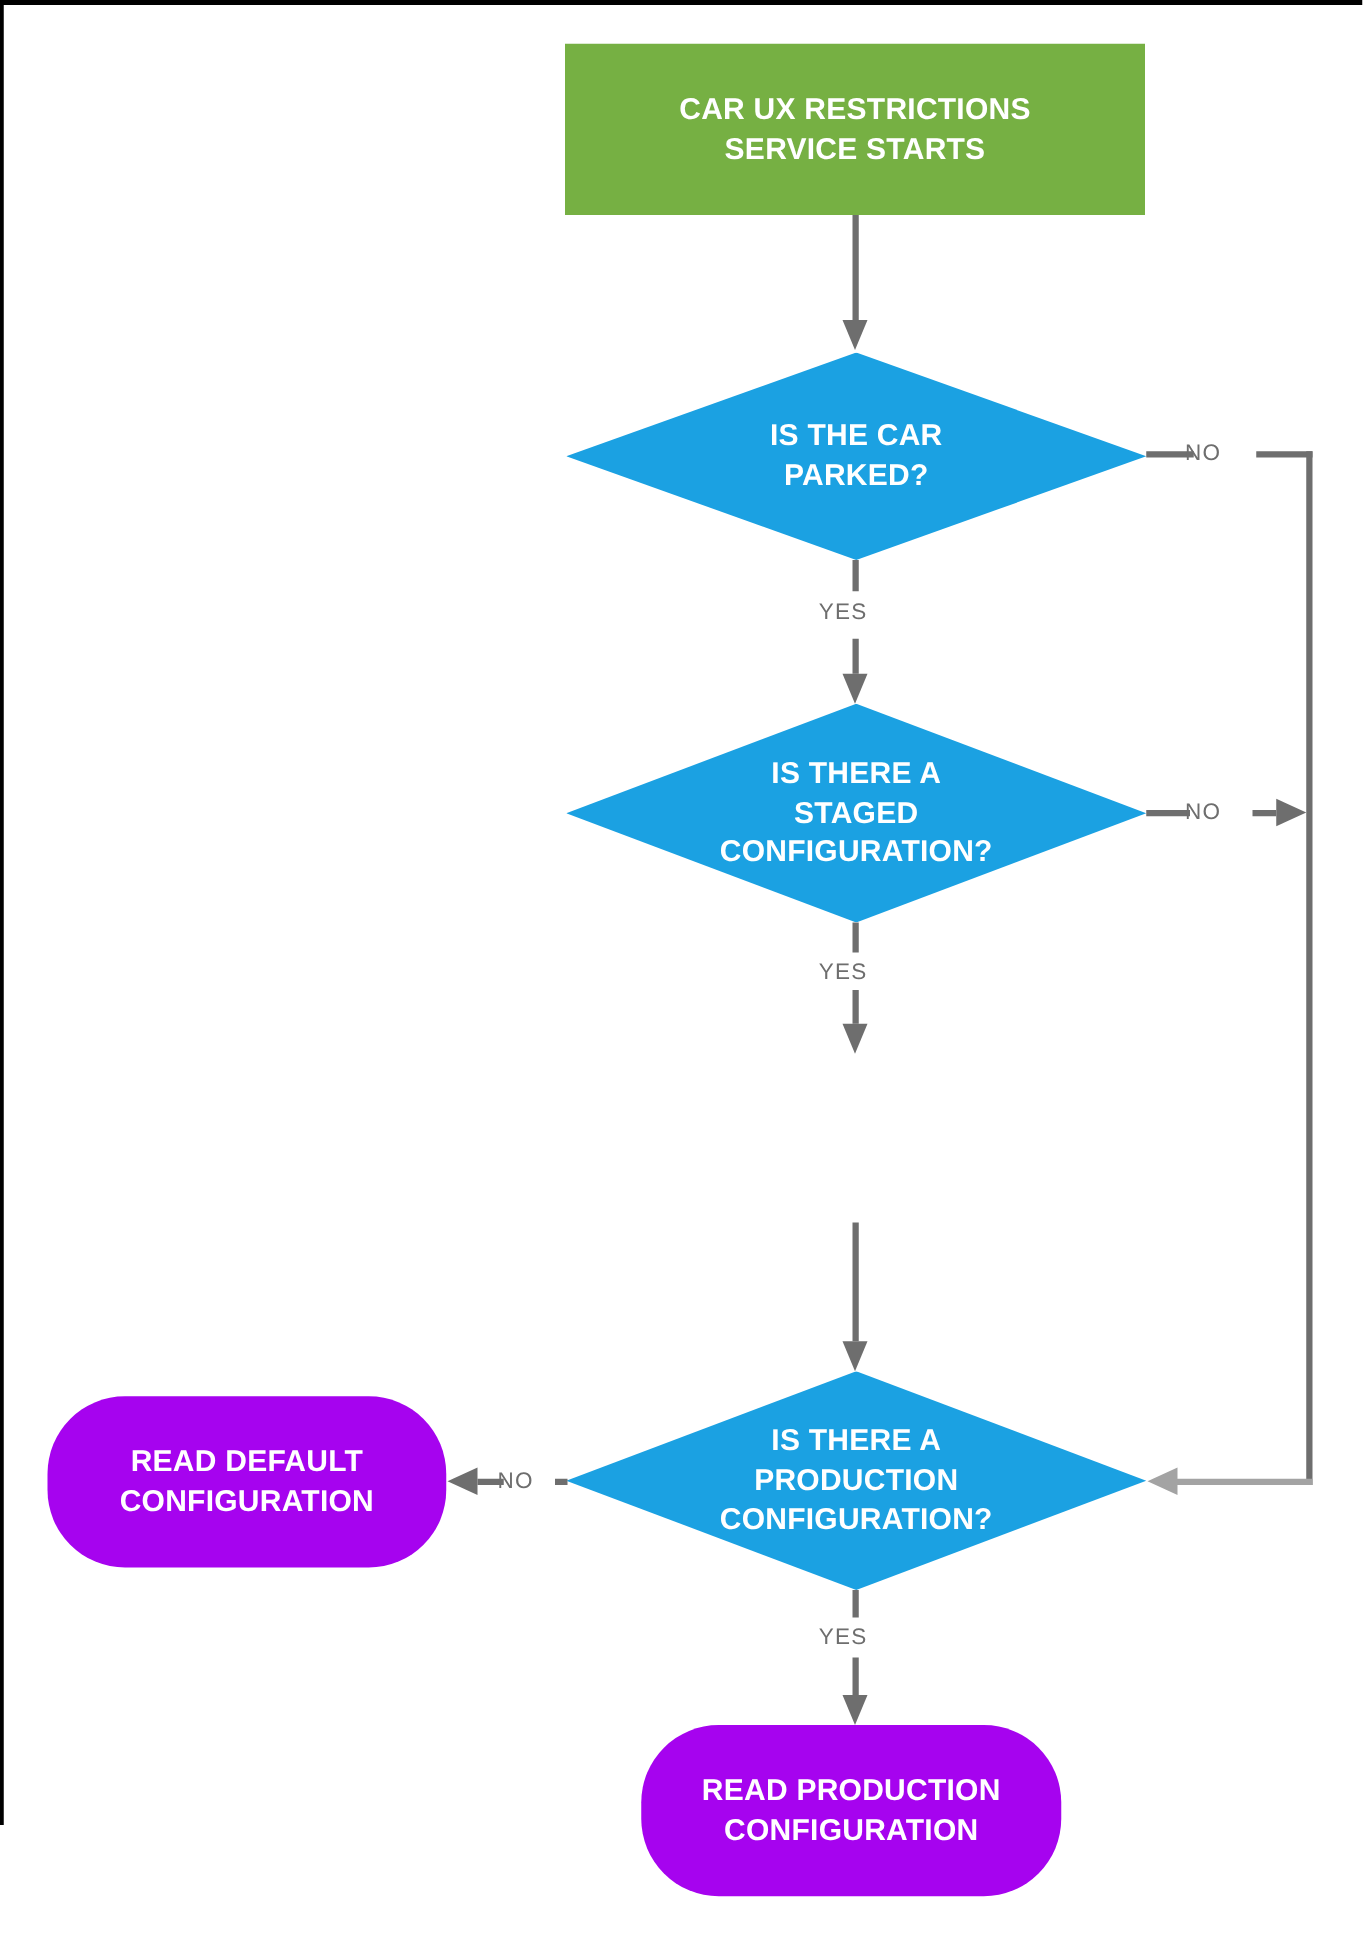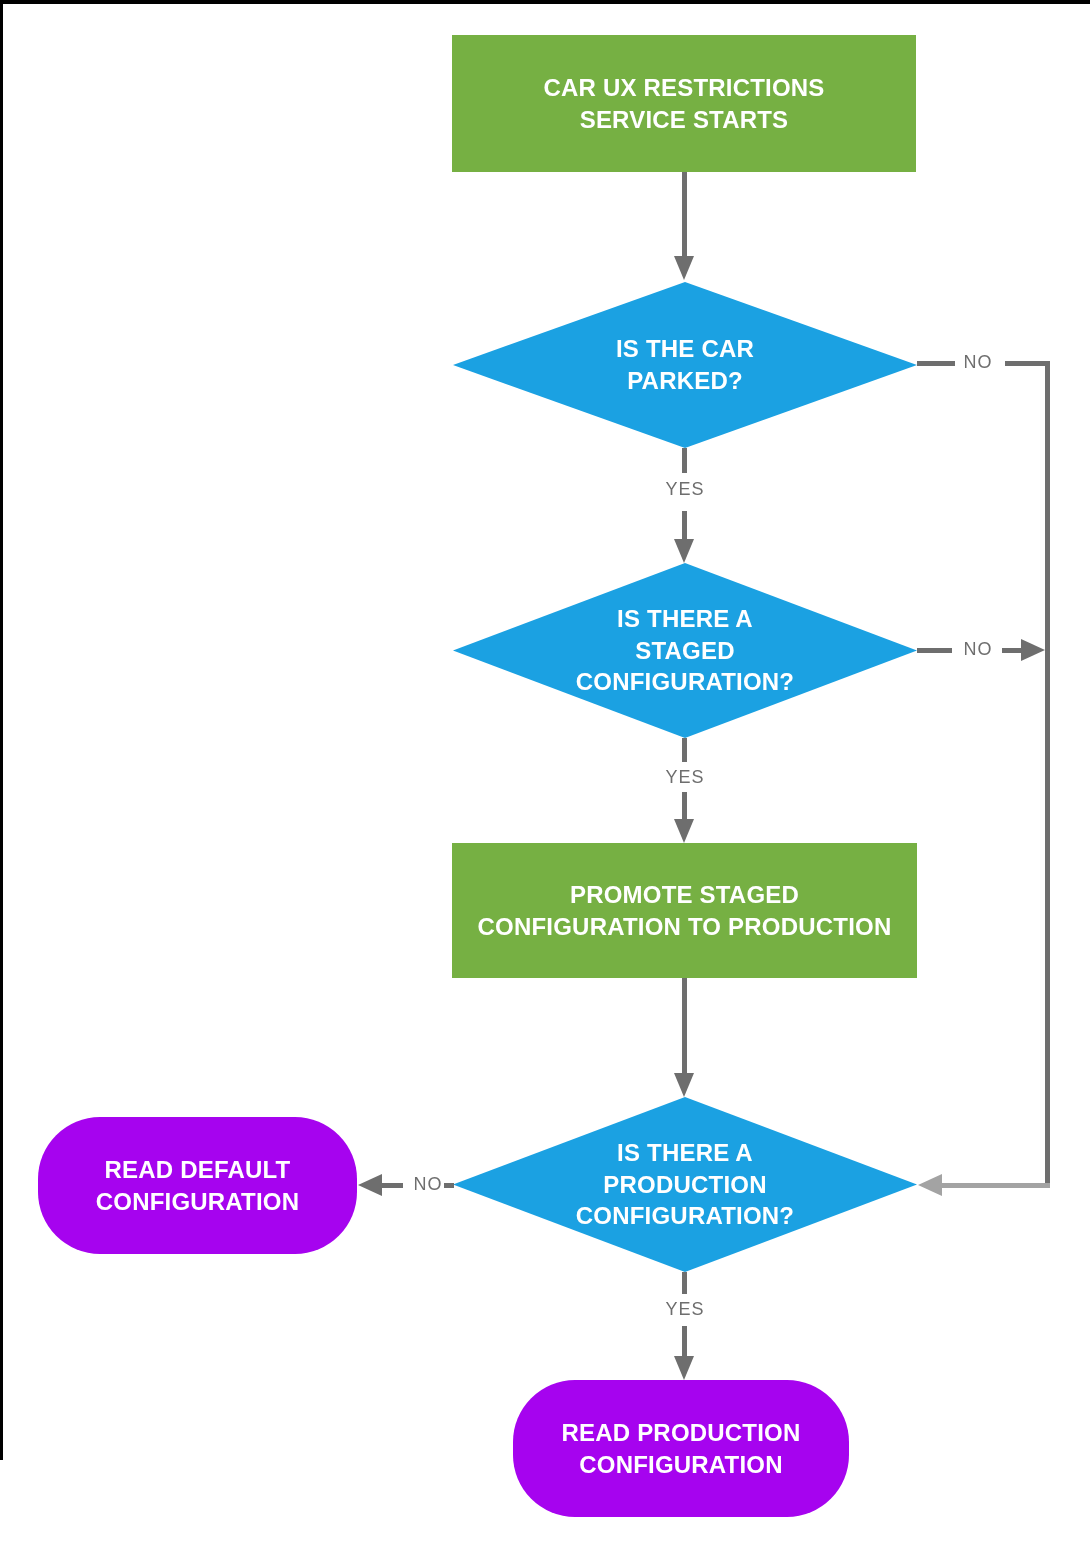--- a/index.html
+++ b/index.html
@@ -15,21 +15,21 @@
   .node{
     position:absolute;display:flex;align-items:center;justify-content:center;
     text-align:center;color:#FFFFFF;font-weight:bold;font-size:24px;line-height:1.32;
     white-space:pre-line;letter-spacing:0.2px;
   }
   .diamond{clip-path:polygon(50% 0%,100% 50%,50% 100%,0% 50%);}
   .pill{border-radius:62px;}
 
   .line{position:absolute;}
   .edge-label{
-    position:absolute;width:60px;text-align:center;font-size:18px;color:#6E6E6E;
+    position:absolute;width:60px;text-align:left;font-size:18px;color:#6E6E6E;
     letter-spacing:1px;line-height:22px;
   }
   .ah{position:absolute;width:0;height:0;}
   .ah-down{border-left:10px solid transparent;border-right:10px solid transparent;border-top:24px solid #6E6E6E;}
   .ah-right{border-top:11px solid transparent;border-bottom:11px solid transparent;border-left:24px solid #6E6E6E;}
   .ah-left{border-top:11px solid transparent;border-bottom:11px solid transparent;border-right:24px solid #6E6E6E;}
 </style>
 </head>
 <body>
 
@@ -41,22 +41,20 @@
   <div class="node" style="left: 452px; top: 35px; width: 464px; height: 137px; background-color: rgb(118, 176, 67);">CAR UX RESTRICTIONS
 SERVICE STARTS</div>
 
   <div class="node diamond" style="left: 453px; top: 282px; width: 464px; height: 166px; background-color: rgb(27, 161, 226);">IS THE CAR
 PARKED?</div>
 
   <div class="node diamond" style="left: 453px; top: 563px; width: 464px; height: 175px; background-color: rgb(27, 161, 226);">IS THERE A
 STAGED
 CONFIGURATION?</div>
 
-  <div class="node" style="left: 452px; top: 843px; width: 465px; height: 135px; background-color: rgb(118, 176, 67);">PROMOTE STAGED
-CONFIGURATION TO PRODUCTION</div>
 
   <div class="node diamond" style="left: 453px; top: 1097px; width: 464px; height: 175px; background-color: rgb(27, 161, 226);">IS THERE A
 PRODUCTION
 CONFIGURATION?</div>
 
   <div class="node pill" style="left: 38px; top: 1117px; width: 319px; height: 137px; background-color: rgb(166, 3, 239);">READ DEFAULT
 CONFIGURATION</div>
 
   <div class="node pill" style="left: 513px; top: 1380px; width: 336px; height: 137px; background-color: rgb(166, 3, 239);">READ PRODUCTION
 CONFIGURATION</div>

